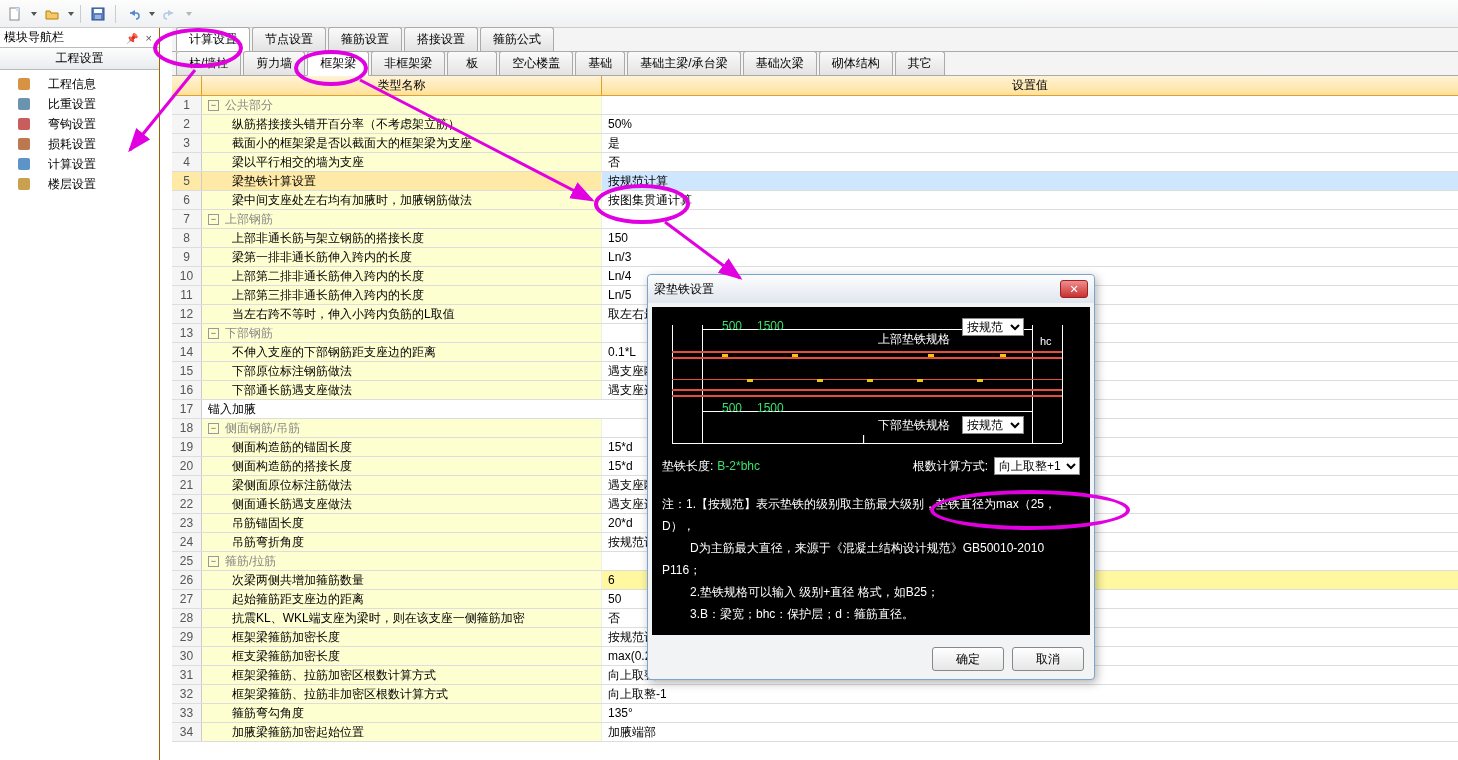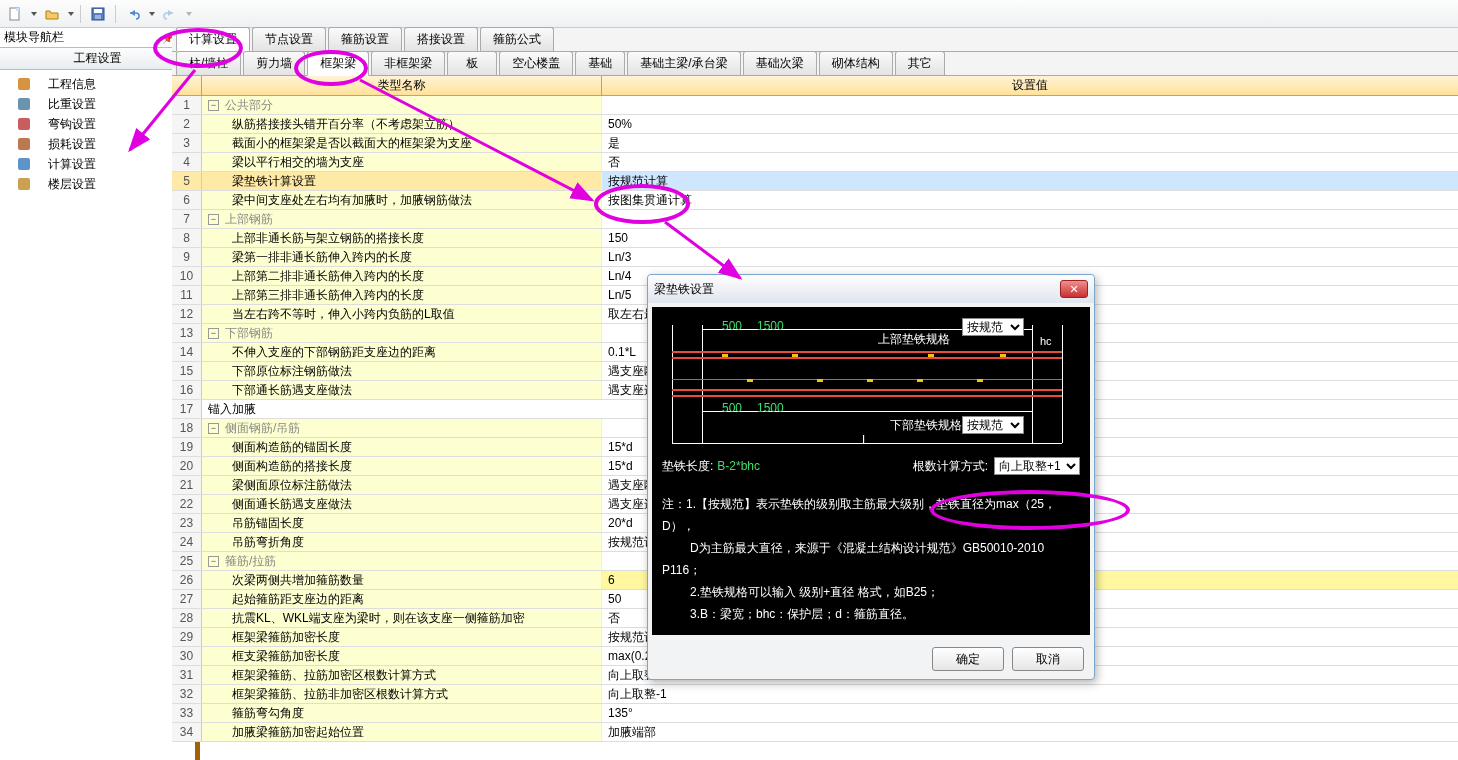--- a/index.html
+++ b/index.html
@@ -5,21 +5,21 @@
 * { box-sizing: border-box; margin: 0; padding: 0; font-family: "Microsoft YaHei", SimSun, sans-serif; font-size: 12px; }
 body { background: #fff; width: 1458px; height: 760px; overflow: hidden; position: relative; }
 
 
 .top-toolbar { height: 28px; background: linear-gradient(#fdfdfd,#eef0f2); border-bottom: 1px solid #ccc; display: flex; align-items: center; padding: 0 4px; gap: 4px; }
 .top-toolbar .icon-btn { width: 22px; height: 22px; display: inline-flex; align-items: center; justify-content: center; border: 1px solid transparent; border-radius: 2px; cursor: pointer; }
 .top-toolbar .sep { width: 1px; height: 18px; background: #ccc; margin: 0 2px; }
 .dropdown-arrow { border-left: 3px solid transparent; border-right: 3px solid transparent; border-top: 4px solid #555; margin-left: 1px; }
 
 
-.module-nav { position: absolute; top: 28px; left: 0; width: 200px; bottom: 0; border-right: 5px solid #a16207; }
+.module-nav { position: absolute; top: 28px; left: 0; width: 160px; bottom: 0; border-right: 1px solid #a16207; }
 .module-nav .title { display: flex; align-items: center; height: 20px; padding: 0 4px; border-bottom: 1px solid #bbb; justify-content: space-between; }
 .module-nav .pin { font-size: 10px; cursor: pointer; color: #555; }
 .module-nav .close-x { font-size: 11px; cursor: pointer; color: #555; padding: 0 3px; }
 .module-nav .section-btn { height: 22px; background: linear-gradient(#fdfdfd,#e9ecef); border-bottom: 1px solid #bbb; display: flex; align-items: center; justify-content: center; cursor: pointer; }
 .module-nav .tree { padding: 4px 0; }
 .module-nav .tree-item { display: flex; align-items: center; height: 20px; padding-left: 16px; gap: 16px; cursor: pointer; }
 .module-nav .ticon { width: 16px; height: 16px; display: inline-flex; align-items: center; justify-content: center; }
 
 
 .main { position: absolute; top: 28px; left: 172px; right: 0; bottom: 0; display: flex; flex-direction: column; }
@@ -539,21 +539,21 @@
       <div class="yellow-dot" style="left:338px; top:37px;"></div>
       <div class="yellow-dot" style="left:85px; top:62px;"></div>
       <div class="yellow-dot" style="left:155px; top:62px;"></div>
       <div class="yellow-dot" style="left:205px; top:62px;"></div>
       <div class="yellow-dot" style="left:255px; top:62px;"></div>
       <div class="yellow-dot" style="left:315px; top:62px;"></div>
 
       <div style="position:absolute; left:40px; top:94px; width:330px; height:1px; background:#fff;"></div>
       <span class="label" style="left:60px; top:84px;">500</span>
       <span class="label" style="left:95px; top:84px;">1500</span>
-      <span class="label-white" style="left:228px; top:100px;">下部垫铁规格</span>
+      <span class="label-white" style="left:216px; top:100px;">下部垫铁规格</span>
       <select style="position:absolute; left:300px; top:99px; width:62px;"><option>按规范</option></select>
 
       <div style="position:absolute; left:10px; top:126px; width:390px; height:1px; background:#fff;"></div>
       <span class="label-white" style="left:200px; top:116px;">L</span>
 
       <div style="position:absolute; left:0; top:140px; width:100%; display:flex; align-items:center;">
         <span>垫铁长度:</span>
         <span class="cyan" style="margin-left:4px;">B-2*bhc</span>
         <span style="margin-left:auto;">根数计算方式:</span>
         <select style="margin-left:6px; width:86px;"><option>向上取整+1</option></select>

